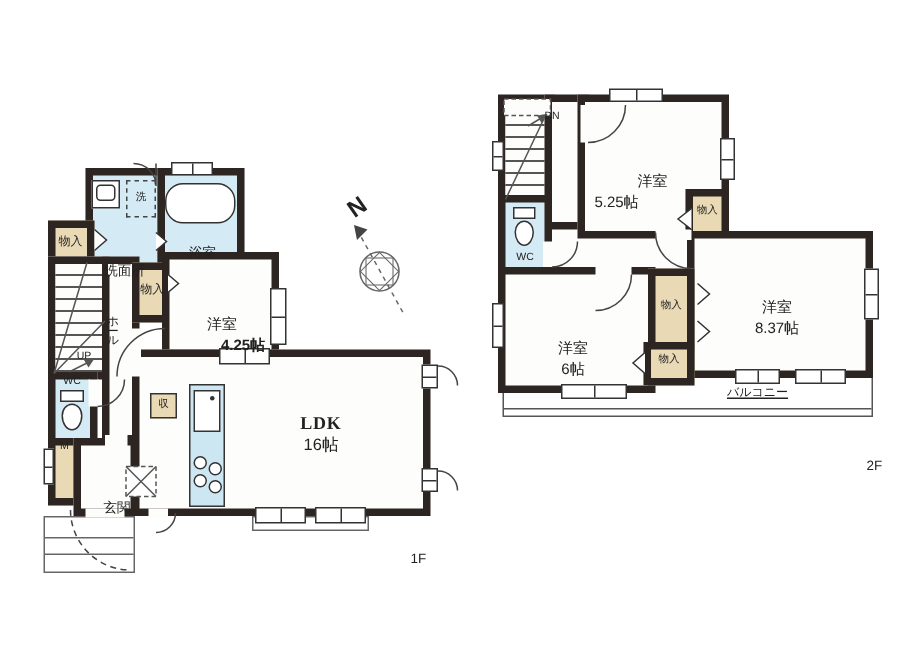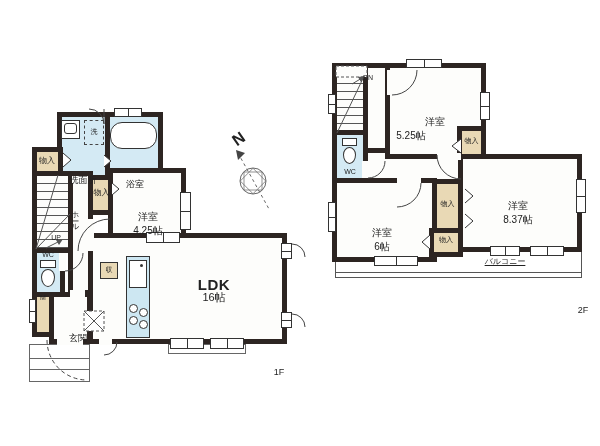--- a/index.html
+++ b/index.html
@@ -7,21 +7,21 @@
         font-family:"Liberation Sans","DejaVu Sans",sans-serif;color:#222;}
   .room{position:absolute;box-sizing:border-box;border:5px solid #2d2522;background:#fdfdfb;z-index:2;}
   .room.blue{background:#d4eaf4;}
   .room.beige{background:#e9d9b5;}
   .open{position:absolute;background:#fdfdfb;z-index:4;}
   .win{position:absolute;box-sizing:border-box;background:#fff;border:1px solid #333;z-index:4;}
   .winh::after{content:"";position:absolute;left:50%;top:0;bottom:0;width:1px;background:#333;}
   .winv::after{content:"";position:absolute;top:50%;left:0;right:0;height:1px;background:#333;}
   .fix{position:absolute;box-sizing:border-box;border:1.5px solid #333;background:#fff;z-index:3;}
   .lbl{position:absolute;z-index:7;text-align:center;line-height:1.15;white-space:nowrap;color:#222;}
-  .s7{font-size:7px;} .s8{font-size:8px;} .s9{font-size:9px;margin-top:23px;} .s10{font-size:10px;margin-top:20px;} .s11{font-size:11px;} .s12{font-size:15px;font-weight:bold;letter-spacing:.5px;}
+  .s7{font-size:7px;} .s8{font-size:8px;} .s9{font-size:9px;margin-top:23px;} .s10{font-size:10px;margin-top:20px;} .s11{font-size:11px;} .s12{font-size:12px;font-weight:bold;letter-spacing:.5px;font-family:Liberation Serif, serif;}
   .vtext{writing-mode:vertical-rl;letter-spacing:2px;}
   .overlay{position:absolute;left:0;top:0;z-index:6;pointer-events:none;}
   .stairs-bg{background:repeating-linear-gradient(#fdfdfb 0 7px,#555 7px 8px);}
   .outline{position:absolute;box-sizing:border-box;border:1px solid #666;background:#fff;z-index:1;}
   .balcony{position:absolute;box-sizing:border-box;border:1px solid #555;background:#fff;z-index:1;}
   .circ{position:absolute;width:7px;height:7px;border:1px solid #333;border-radius:50%;background:#fff;}
   .toilet-tank{position:absolute;box-sizing:border-box;border:1px solid #333;background:#fff;z-index:3;}
   .toilet-bowl{position:absolute;box-sizing:border-box;border:1px solid #333;background:#fff;border-radius:50% 50% 50% 50%/45% 45% 55% 55%;z-index:3;}
   .nmark{position:absolute;z-index:7;font-size:16px;font-weight:bold;transform:rotate(-35deg);}
 </style>
@@ -79,26 +79,26 @@
   </div>
   <div style="position:absolute;left:128px;top:302px;width:20px;height:30px;z-index:3;">
     <div class="circ" style="left:1px;top:2px;"></div>
       <div class="circ" style="left:11px;top:6px;"></div>
     <div class="circ" style="left:1px;top:14px;"></div>
       <div class="circ" style="left:11px;top:18px;"></div>
   </div>
   <div class="fix" style="left:100px;top:262px;width:18px;height:17px;border-width:1px;background:#e9d9b5;"></div>
 
   <div class="lbl s9" style="left:60px;top:152px;width:46px;">洗面所</div>
-  <div class="lbl s9" style="left:112px;top:156px;width:46px;">浴室</div>
+  <div class="lbl s9" style="left:112px;top:140px;width:46px;">浴室</div>
   <div class="lbl s7" style="left:87px;top:128px;width:14px;">洗</div>
   <div class="lbl s8" style="left:33px;top:156px;width:28px;">物入</div>
   <div class="lbl s8" style="left:88px;top:188px;width:27px;">物入</div>
   <div class="lbl s10" style="left:125px;top:191px;width:46px;">洋室</div>
-  <div class="lbl s10" style="left:122px;top:205px;width:52px;">4.25帖</div>
+  <div class="lbl s10" style="left:136px;top:205px;width:52px;font-weight:bold;">4.25帖</div>
   <div class="lbl s12" style="left:191px;top:276px;width:46px;">LDK</div>
   <div class="lbl s11" style="left:191px;top:291px;width:46px;">16帖</div>
   <div class="lbl s8 vtext" style="left:70px;top:196px;height:42px;">ホール</div>
   <div class="lbl s7" style="left:46px;top:234px;width:20px;">UP</div>
   <div class="lbl s7" style="left:38px;top:251px;width:20px;">WC</div>
   <div class="lbl s7" style="left:36px;top:294px;width:14px;">M</div>
   <div class="lbl s9" style="left:60px;top:310px;width:36px;">玄関</div>
   <div class="lbl s7" style="left:100px;top:266px;width:18px;">収</div>
   <div class="lbl s9" style="left:268px;top:344px;width:22px;">1F</div>
 

